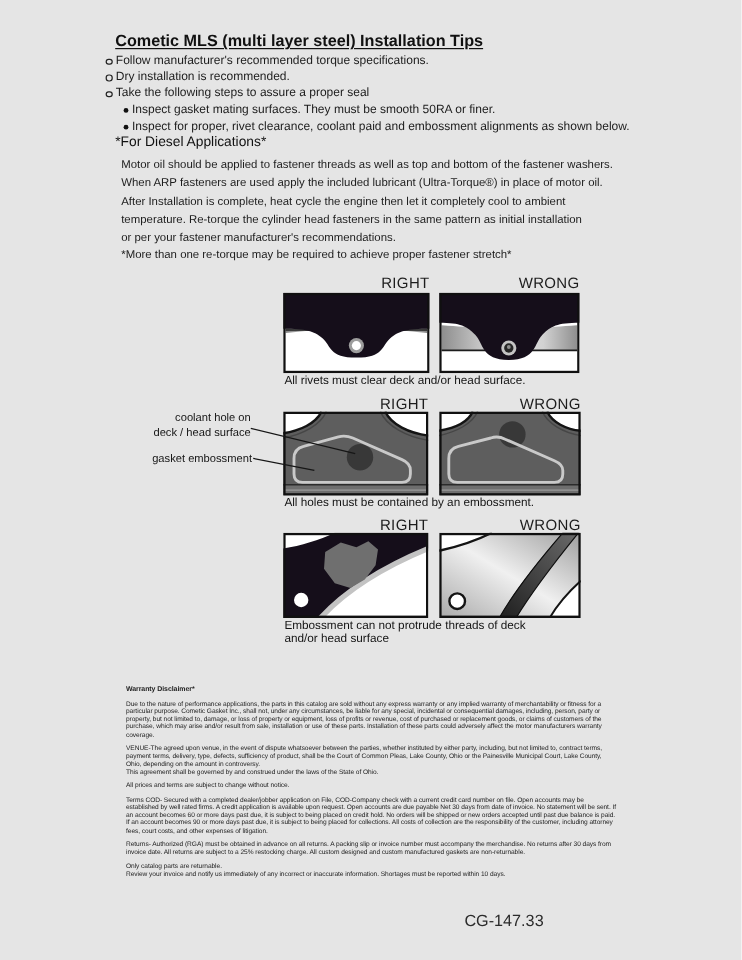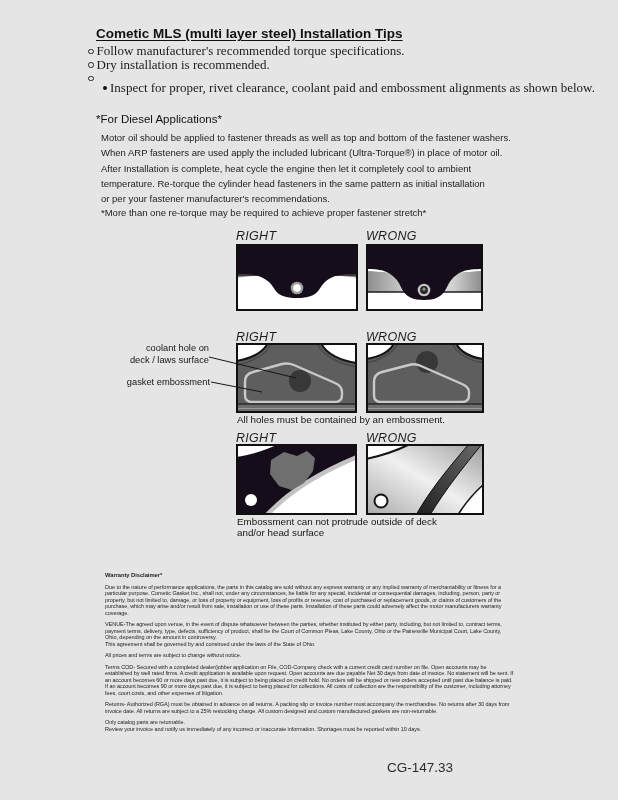--- a/index.html
+++ b/index.html
@@ -1,31 +1,31 @@
 <!DOCTYPE html>
 <html style="--ink: #1c1c1c; --diagram-dark: #150e1a; --panel-gray: #5e5e5e; --hole-gray: #383838; --emboss-line: #c9c9c9;"><head>
 <meta charset="utf-8">
 <style>
   html,body{margin:0;padding:0;background:#ffffff;}
   .page{position:relative;width:618px;height:800px;background:#e5e5e5;overflow:hidden;
         font-family:"Liberation Sans", sans-serif;color:var(--ink,#1c1c1c);}
   .title{position:absolute;left:96px;top:26px;margin:0;font-size:13.5px;font-weight:bold;
          text-decoration:underline;text-underline-offset:2px;color:#111;}
   .tips{position:absolute;left:88px;top:44px;margin:0;padding:0;list-style:none;
-        font-size:13px;line-height:13.7px;font-family:Liberation Serif, serif;}
+        font-size:10px;line-height:13.7px;}
   .tips li{display:flex;align-items:flex-start;}
   .tips li.sub{margin-left:15px;}
   .marker{flex:0 0 auto;display:inline-block;margin:4.5px 3px 0 0;}
   .m-circle{width:3.5px;height:3.5px;border:1px solid #222;border-radius:50%;}
   .m-dot{width:4px;height:4px;background:#111;border-radius:50%;margin-top:5px;}
   .sec-head{position:absolute;left:96px;top:113px;margin:0;font-size:11.5px;font-weight:normal;color:#111;}
   .para{position:absolute;left:101px;width:444px;margin:0;font-size:9.5px;line-height:15px;
         white-space:pre-line;}
   .p1{top:130px;} .p2{top:161px;} .p3{top:205px;}
-  .fig-label{position:absolute;font-size:12.5px;color:#1d1d1d;text-align:left;letter-spacing:.3px;font-style:italic;}
+  .fig-label{position:absolute;font-size:12.5px;color:#1d1d1d;text-align:right;letter-spacing:.3px;}
   .panel{position:absolute;}
   .panel svg{display:block;width:100%;height:100%;}
   .caption{position:absolute;left:237px;margin:0;font-size:9.8px;line-height:11px;color:#141414;
            white-space:pre-line;}
   .ann{position:absolute;font-size:9.3px;line-height:11.5px;text-align:right;color:#161616;white-space:pre-line;}
   .ann1{right:409px;top:343px;} .ann2{right:408px;top:377px;}
   .leader{position:absolute;left:205px;top:350px;width:100px;height:50px;z-index:5;pointer-events:none;}
   .legal{position:absolute;left:105px;top:572px;width:410px;font-size:5.5px;line-height:6.5px;
          letter-spacing:-0.05px;color:#232323;}
   .legal h3{margin:0 0 5px 0;font-size:5.8px;font-weight:bold;}
@@ -43,20 +43,25 @@
     <li>
       <span class="marker m-circle"></span>
       <span>Follow manufacturer's recommended torque specifications.</span>
       </li>
     <li>
       <span class="marker m-circle"></span>
       <span>Dry installation is recommended.</span>
       </li>
     <li>
       <span class="marker m-circle"></span>
+      <span>Take the following steps to assure a proper seal</span>
+      </li>
+    <li class="sub">
+      <span class="marker m-dot"></span>
+      <span>Inspect gasket mating surfaces.  They must be smooth 50RA or finer.</span>
       </li>
     <li class="sub">
       <span class="marker m-dot"></span>
       <span>Inspect for proper, rivet clearance, coolant paid and embossment alignments as shown below.</span>
       </li>
   </ul>
 
   <h2 class="sec-head">*For Diesel Applications*</h2>
   <p class="para p1">Motor oil should be applied to fastener threads as well as top and bottom of the fastener washers.
 When ARP fasteners are used apply the included lubricant (Ultra-Torque®) in place of motor oil.</p>
@@ -105,26 +110,27 @@
       <path d="M2,27 C30,29 40,30 58,30 C76,30 87,29 115,27 L115,48 H2 Z" fill="url(#w2)"></path>
       <path d="M2,48 H115" stroke="#1c1c1c" stroke-width="1.6" fill="none"></path>
       <path d="M0,0 H117 V25 C98,25 93,28 86,35 C79,42 81,56 58,56 C35,56 37,42 30,35 C23,28 18,25 0,25 Z" fill="#150e1a"></path>
       <circle cx="58" cy="46" r="6.3" fill="#c4c4c4"></circle>
       <circle cx="58" cy="46" r="3.9" fill="#262626"></circle>
       <circle cx="58" cy="45.2" r="1.6" fill="#8d8d8d"></circle>
       <rect x="1" y="1" width="115" height="65" fill="none" stroke="#101010" stroke-width="2"></rect>
     </svg>
   </div>
 
+  <p class="caption" style="top:312px;">All rivets must clear deck and/or head surface.</p>
 
   <div class="fig-label" style="left:236px;top:330px;width:121px;">RIGHT</div>
   <div class="fig-label" style="left:366px;top:330px;width:118px;">WRONG</div>
 
   <div class="ann ann1">coolant hole on
-deck / laws surface</div>
+deck / head surface</div>
   <div class="ann ann2">gasket embossment</div>
 
   <svg class="leader" viewBox="0 0 100 50">
     <line x1="4" y1="7" x2="91" y2="28" stroke="#161616" stroke-width="1"></line>
     <line x1="6" y1="32" x2="57" y2="42" stroke="#161616" stroke-width="1"></line>
   </svg>
 
   <div class="panel" style="left:236px;top:343px;width:121px;height:70px;">
     <svg viewBox="0 0 121 70">
       <rect width="121" height="70" fill="#5e5e5e"></rect>
@@ -193,21 +199,21 @@
       <rect width="118" height="71" fill="#ffffff"></rect>
       <path d="M0,15 C14,12 30,7 44,0 L118,0 L118,40 C108,49 99,59 92,71 L0,71 Z" fill="url(#w3b)"></path>
       <path d="M0,15 C14,12 30,7 44,0" fill="none" stroke="#141414" stroke-width="2"></path>
       <path d="M92,71 C99,59 108,49 118,40" fill="none" stroke="#141414" stroke-width="1.6"></path>
       <path d="M50,71 C64,46 84,22 103,0 L116,0 C99,21 79,46 64,71 Z" fill="url(#w3d)" stroke="#0e0e0e" stroke-width="1"></path>
       <circle cx="15" cy="57" r="6.5" fill="#ffffff" stroke="#141414" stroke-width="2"></circle>
       <rect x="1" y="1" width="116" height="69" fill="none" stroke="#101010" stroke-width="2"></rect>
     </svg>
   </div>
 
-  <p class="caption" style="top:516px;">Embossment can not protrude outside of deck
+  <p class="caption" style="top:516px;">Embossment can not protrude threads of deck
 and/or head surface</p>
 
   <div class="legal">
     <h3>Warranty Disclaimer*</h3>
     <p>Due to the nature of performance applications, the parts in this catalog are sold without any express warranty or any implied warranty of merchantability or fitness for a particular purpose.  Cometic Gasket Inc., shall not, under any circumstances, be liable for any special, incidental or consequential damages, including, person, party or property, but not limited to, damage, or loss of property or equipment, loss of profits or revenue, cost of purchased or replacement goods, or claims of customers of the purchase, which may arise and/or result from sale, installation or use of these parts.  Installation of these parts could adversely affect the motor manufacturers warranty coverage.</p>
     <p>VENUE-The agreed upon venue, in the event of dispute whatsoever between the parties, whether instituted by either party, including, but not limited to, contract terms, payment terms, delivery, type, defects, sufficiency of product, shall be the Court of Common Pleas, Lake County, Ohio or the Painesville Municipal Court, Lake County, Ohio, depending on the amount in controversy.
 This agreement shall be governed by and construed under the laws of the State of Ohio.</p>
     <p>All prices and terms are subject to change without notice.</p>
     <p>Terms COD- Secured with a completed dealer/jobber application on File, COD-Company check with a current credit card number on file.  Open accounts may be established by well rated firms.  A credit application is available upon request.  Open accounts are due payable Net 30 days from date of invoice.  No statement will be sent.  If an account becomes 60 or more days past due, it is subject to being placed on credit hold.  No orders will be shipped or new orders accepted until past due balance is paid.  If an account becomes 90 or more days past due, it is subject to being placed for collections.  All costs of collection are the responsibility of the customer, including attorney fees, court costs, and other expenses of litigation.</p>
     <p>Returns- Authorized (RGA) must be obtained in advance on all returns.  A packing slip or invoice number must accompany the merchandise.  No returns after 30 days from invoice date.  All returns are subject to a 25% restocking charge.  All custom designed and custom manufactured gaskets are non-returnable.</p>

